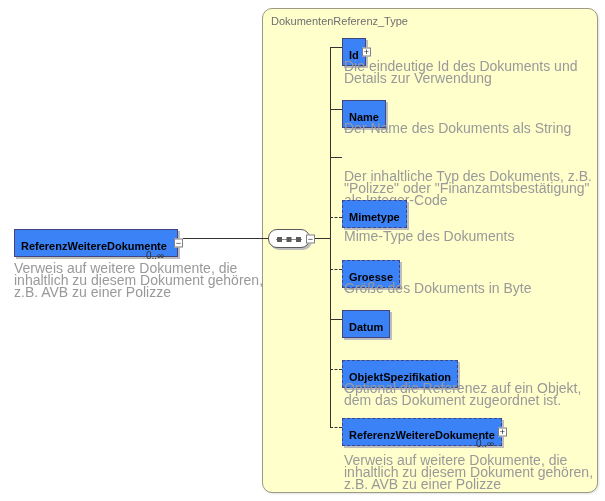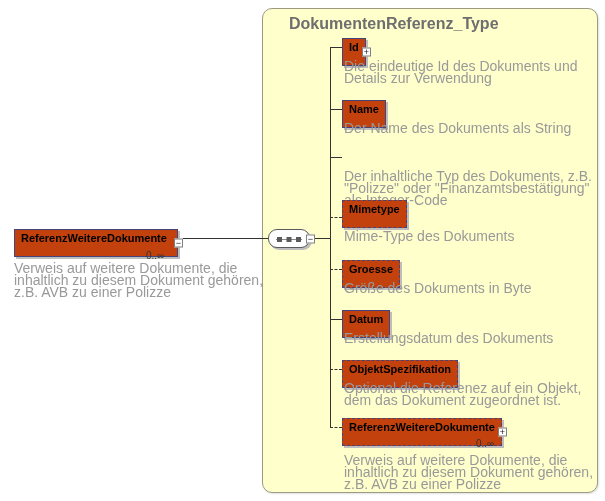--- a/index.html
+++ b/index.html
@@ -9,29 +9,29 @@
     font-family:"Liberation Sans", sans-serif;
   }
   .stage { position:absolute; left:0; top:0; width:605px; height:501px; }
 
   .type-container {
     position:absolute; left:262px; top:8px; width:336px; height:485px;
     background:#ffffcc; border:1px solid #9b9b85; border-radius:10px;
     box-shadow:1px 1px 2px rgba(0,0,0,0.12);
   }
   .type-title {
-    position:absolute; left:26px; top:6px;
-    font-size:16px; font-weight:bold; color:#6e6e6e; white-space:nowrap;
+    position:absolute; left:8px; top:6px;
+    font-size:11px; font-weight:normal; color:#6e6e6e; white-space:nowrap;
   }
 
   .ebox {
-    position:absolute; height:28px; background:#c2410c;
+    position:absolute; height:28px; background:#3b82f6;
     border:1px solid #44447c; box-shadow:2px 2px 0 #bdbdbd;
     font-size:11px; font-weight:bold; color:#000;
-    line-height:16px; padding:0 6px; white-space:nowrap;
+    line-height:16px; padding:8px 6px; white-space:nowrap;
   }
   .ebox.dashed { border-style:dashed; }
 
   .toggle {
     position:absolute; right:-6px; top:50%; transform:translateY(-50%);
     width:9px; height:9px; background:#fff; border:1px solid #808080;
     font-size:9px; font-weight:normal; line-height:7px; text-align:center;
     color:#222; cursor:pointer;
   }
 
@@ -108,21 +108,20 @@
   <div class="desc" style="left:344px;top:230px;width:252px">Mime-Type des Dokuments</div>
 
   <div class="ebox dashed" style="left:342px;top:260px">
     <span>Groesse</span>
   </div>
   <div class="desc" style="left:344px;top:282px;width:252px">Größe des Dokuments in Byte</div>
 
   <div class="ebox" style="left:342px;top:310px">
     <span>Datum</span>
   </div>
-  <div class="desc" style="left:344px;top:332px;width:252px">Erstellungsdatum des Dokuments</div>
 
   <div class="ebox dashed" style="left:342px;top:360px">
     <span>ObjektSpezifikation</span>
   </div>
   <div class="desc" style="left:344px;top:382px;width:240px">Optional die Referenez auf ein Objekt, dem das Dokument zugeordnet ist.</div>
 
   <div class="ebox dashed" style="left:342px;top:418px">
     <span>ReferenzWeitereDokumente</span>
     <span class="toggle">+</span>
   </div>

